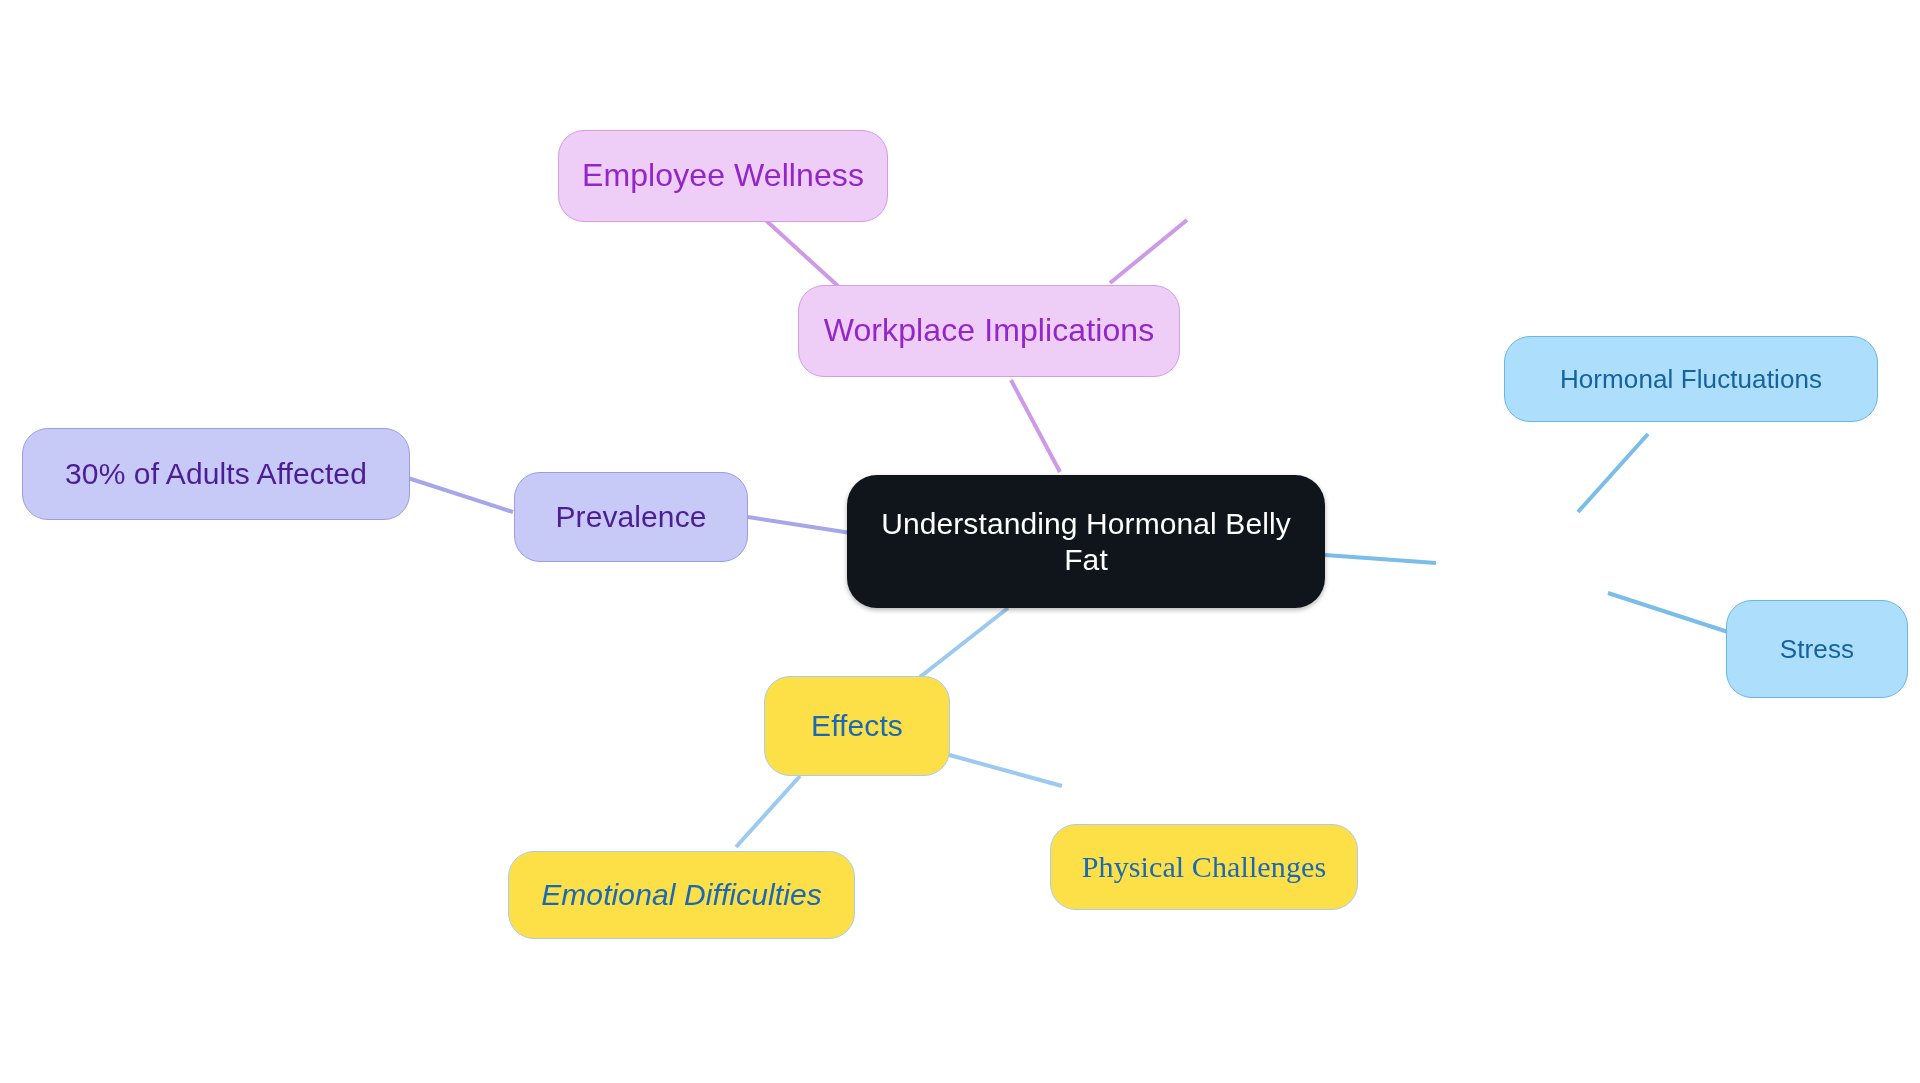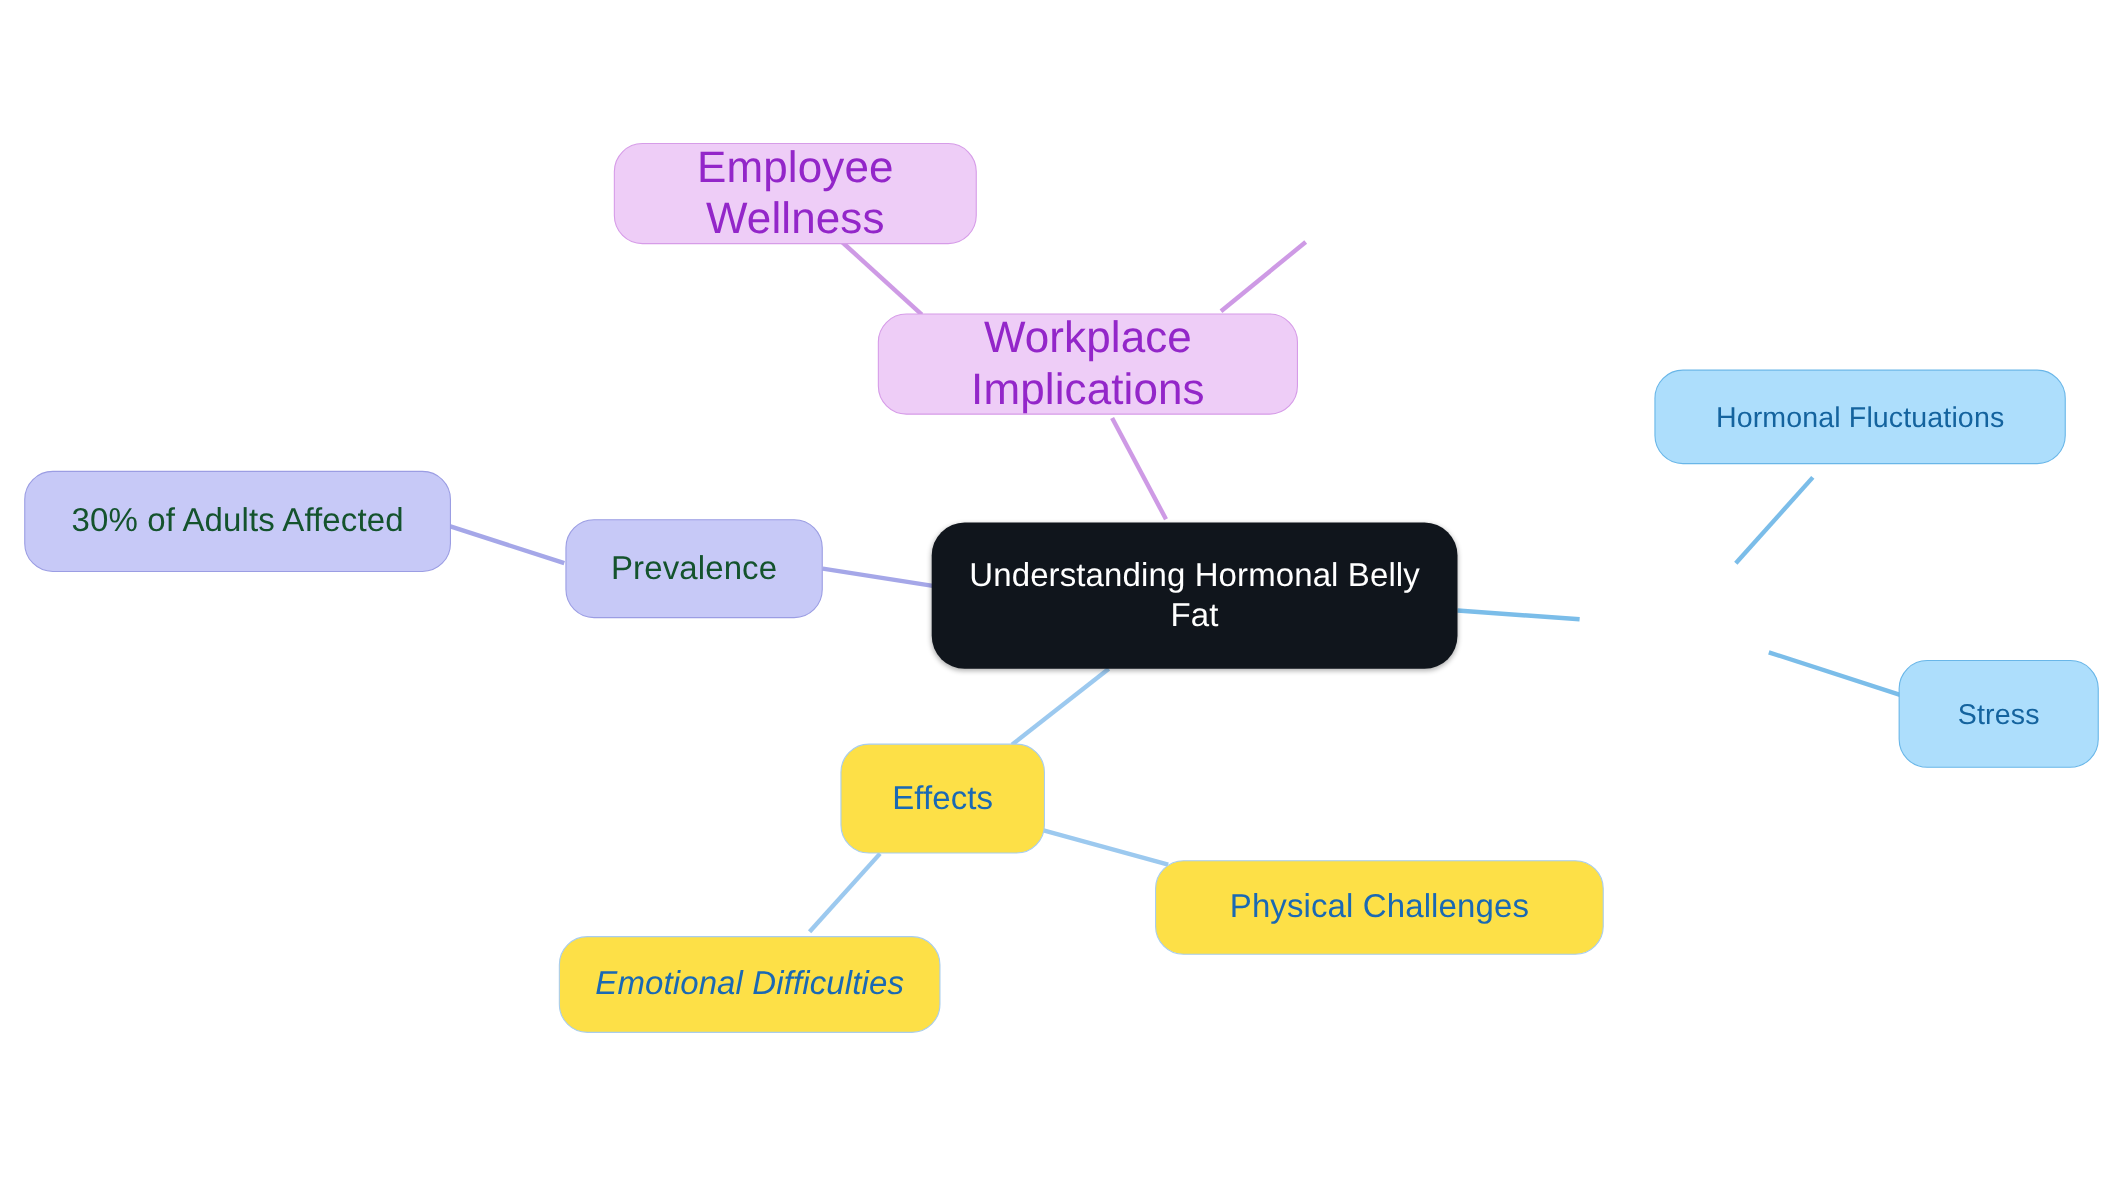--- a/index.html
+++ b/index.html
@@ -57,28 +57,28 @@
   }
   .node.blue-light {
     background: #fde047;
     border: 1.6px solid #a8cdee;
     color: #1a69b4;
     font-size: 30px;
   }
   .node.lavender {
     background: #c7c9f7;
     border: 1.6px solid #9b9de3;
-    color: #14532d;
+    color: #4c1d95;
     font-size: 30px;
   }
   .node.pink {
     background: #eecdf7;
     border: 1.6px solid #d69ce8;
     color: #9326c9;
-    font-size: 40px;
+    font-size: 32px;
   }
 </style>
 </head>
 <body>
 
 <div id="canvas">
 
   <svg id="edges" width="1920" height="1083" viewBox="0 0 1920 1083">
 
     <line x1="851" y1="533" x2="748" y2="517" stroke="#a5a7e8" stroke-width="4"></line>
@@ -115,21 +115,21 @@
   </div>
 
   <div class="node blue-dark" style="left:1726px; top:600px; width:182px; height:98px;">
     <span>Stress</span>
   </div>
 
   <div class="node blue-light" style="left:764px; top:676px; width:186px; height:100px;">
     <span>Effects</span>
   </div>
 
-  <div class="node blue-light" style="left:1050px; top:782px; width:408px; height:86px;">
+  <div class="node blue-light" style="left:1050px; top:824px; width:308px; height:86px;font-family:Liberation Serif, serif;">
     <span>Physical Challenges</span>
   </div>
 
   <div class="node blue-light" style="left:508px; top:851px; width:347px; height:88px;font-style:italic;">
     <span>Emotional Difficulties</span>
   </div>
 
   <div class="node lavender" style="left:514px; top:472px; width:234px; height:90px;">
     <span>Prevalence</span>
   </div>

